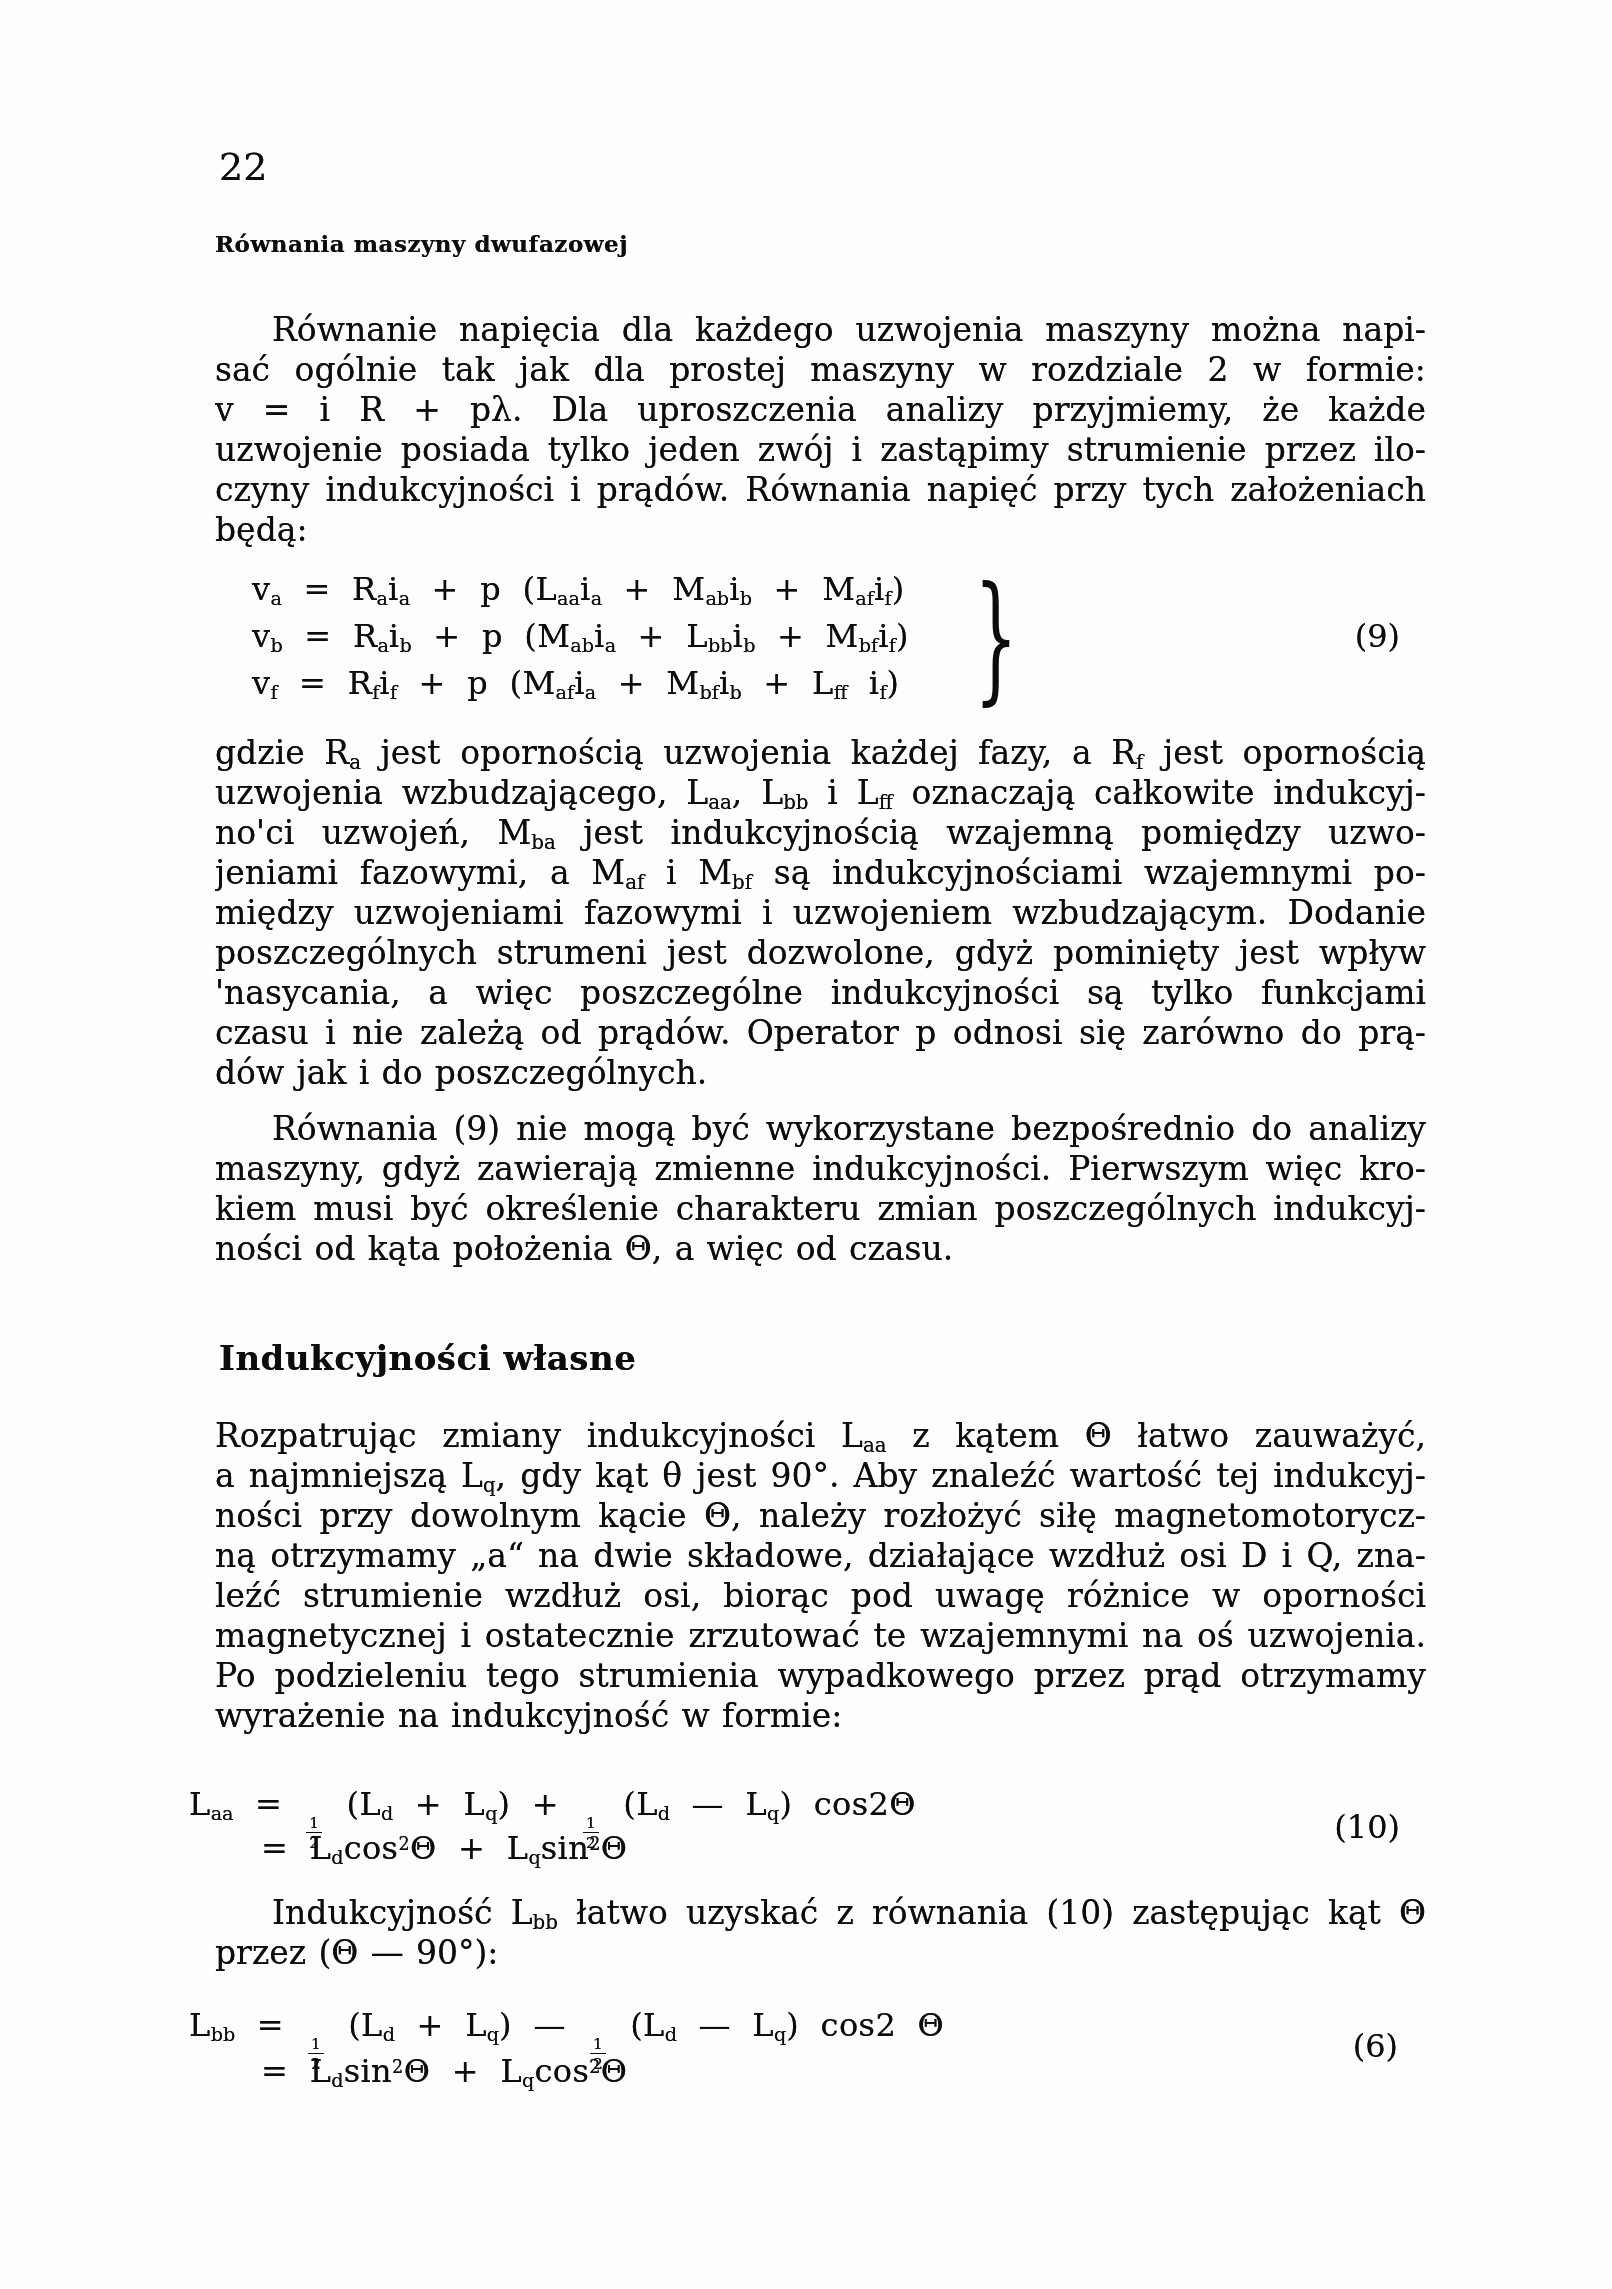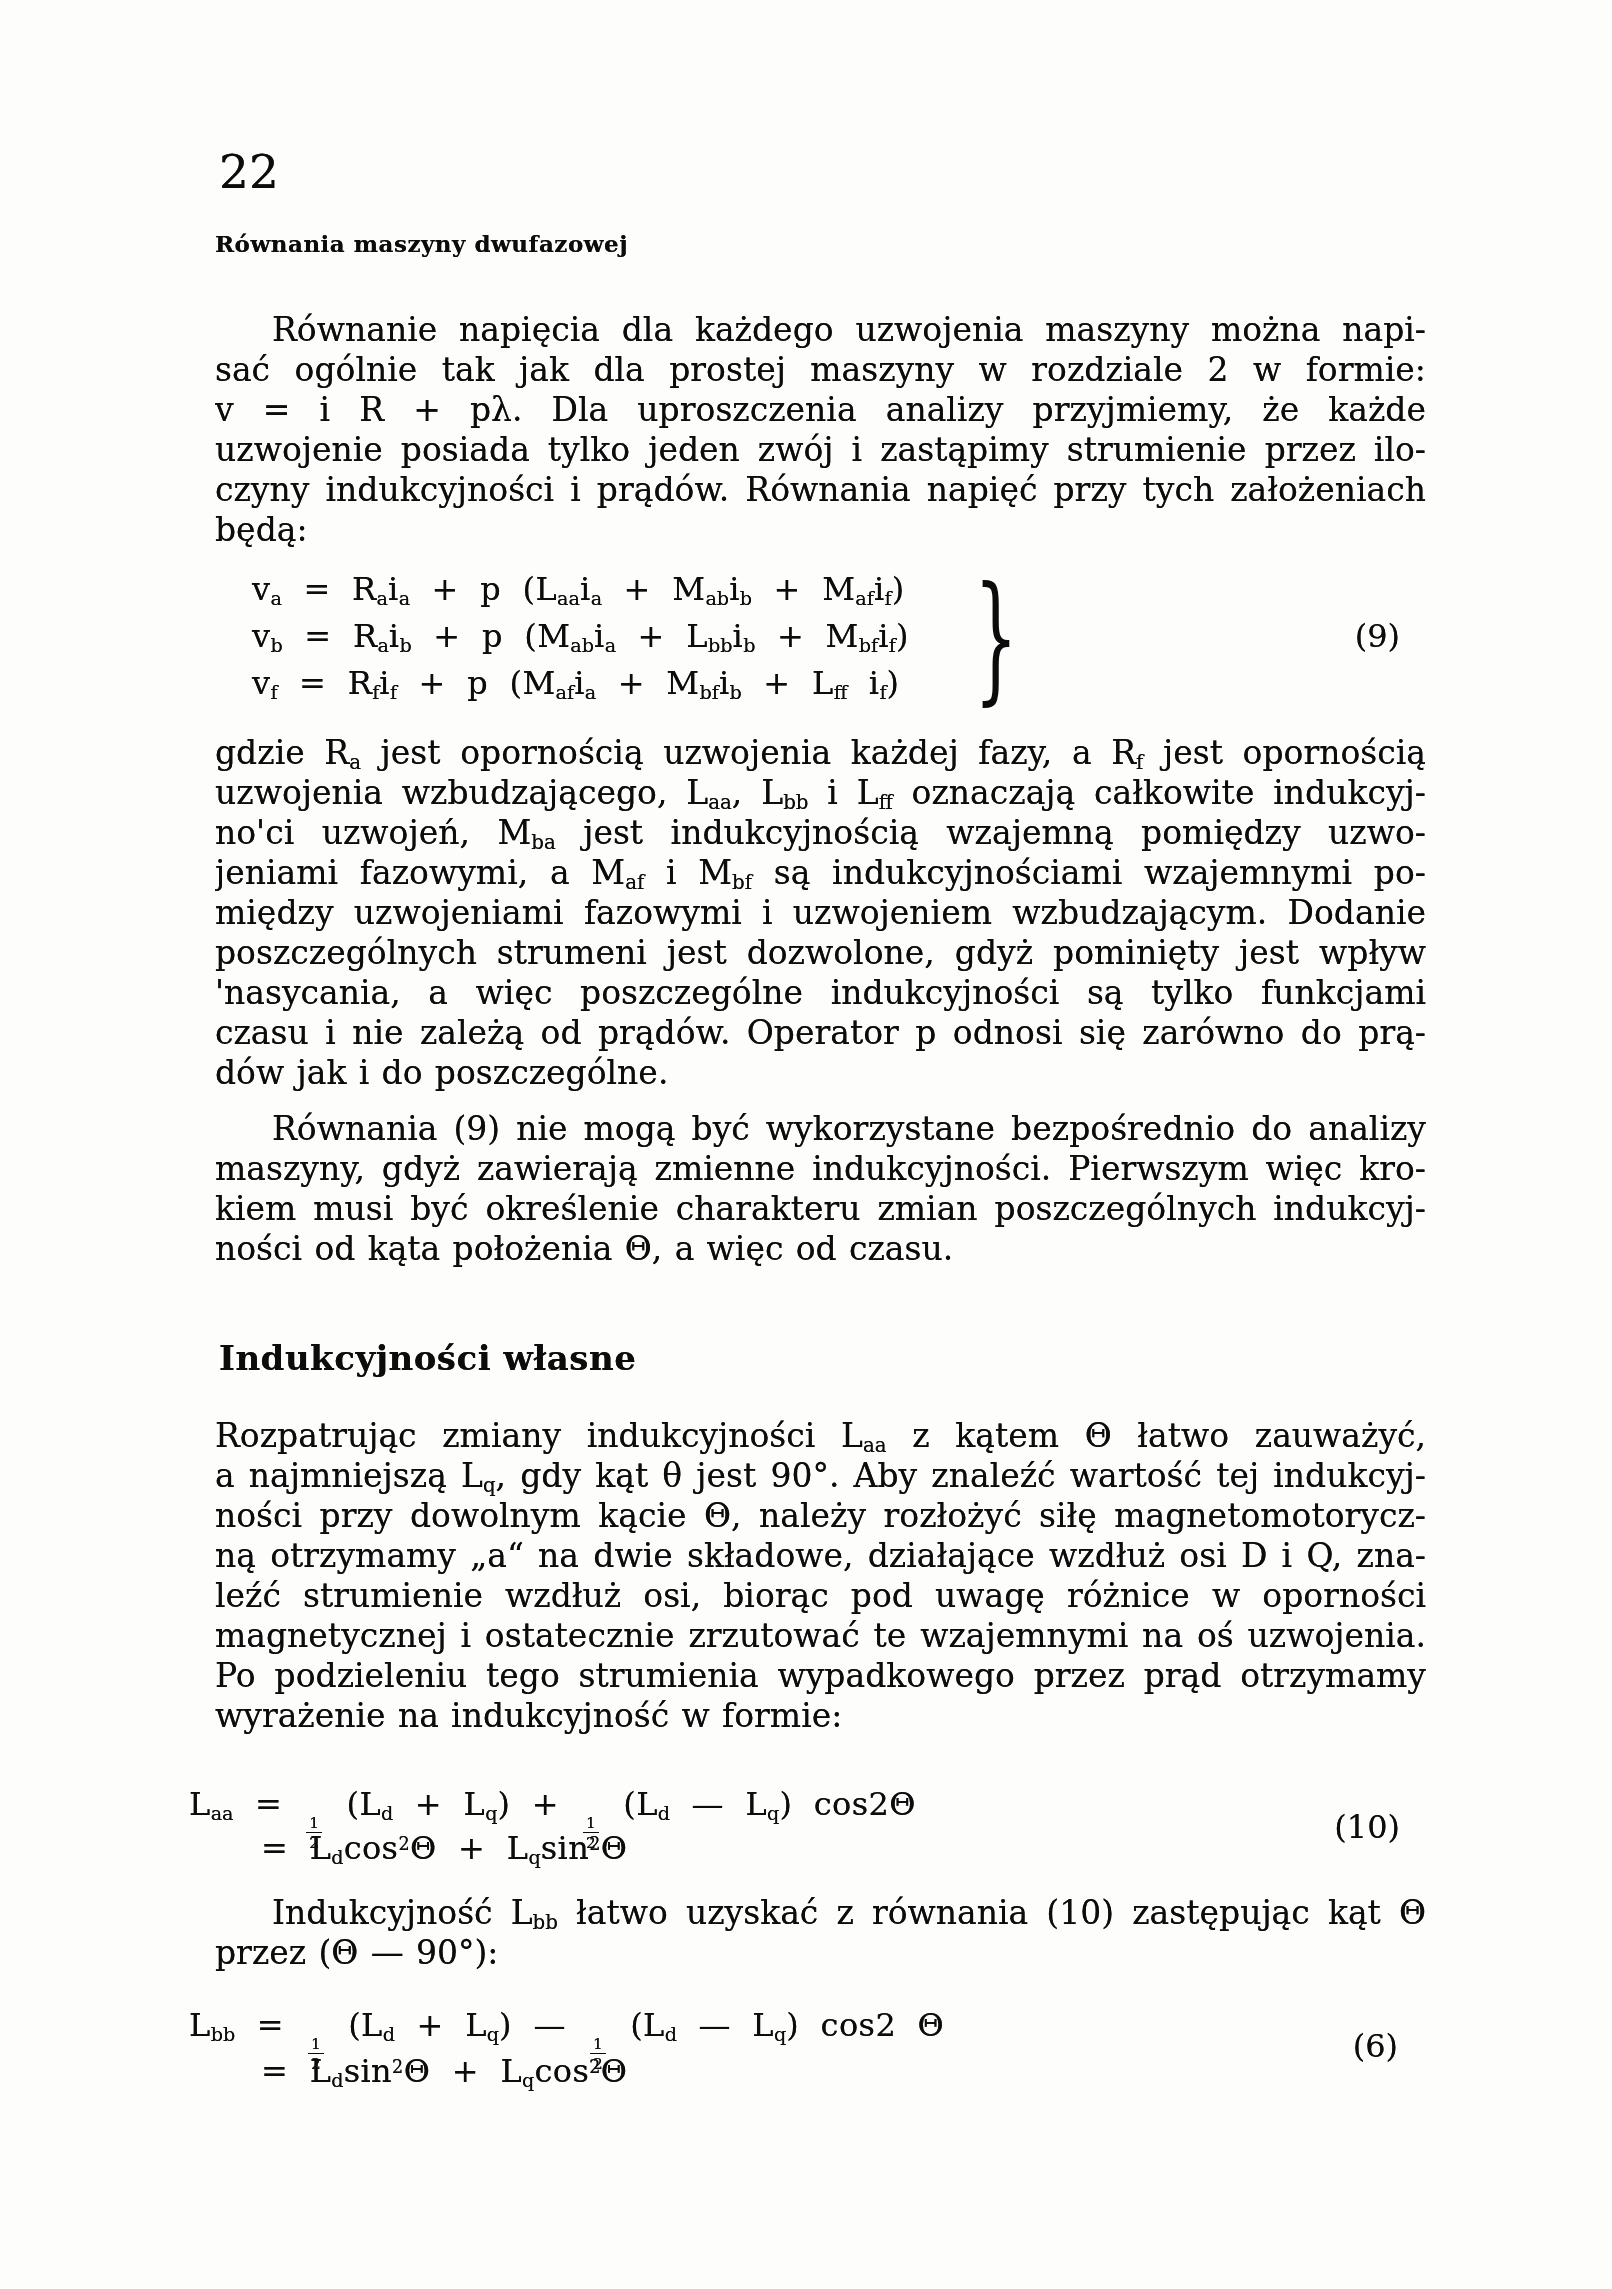--- a/index.html
+++ b/index.html
@@ -7,21 +7,21 @@
     position:relative;
     width:1612px;height:2290px;
     margin:0 auto;
     background:#fdfdfc;
     color:#0c0c0c;
     font-family:"DejaVu Serif","Liberation Serif",serif;
     text-shadow:0 0 0.5px rgba(10,10,10,.75);
     overflow:hidden;
   }
   .abs{position:absolute;}
-  .pageno{left:219px;top:148px;font-size:47px;line-height:1;}
+  .pageno{left:219px;top:148px;font-size:38px;line-height:1;}
   .h1{left:215px;top:230px;font-size:23px;font-weight:700;letter-spacing:0.5px;margin:0;}
   .h2{left:215px;top:1334px;font-size:34px;font-weight:700;letter-spacing:0.5px;margin:4px;}
   .para{
     left:215px;width:1211px;
     font-size:33px;line-height:40px;
     text-align:justify;word-spacing:1.8px;
   }
   .para .line{text-align-last:justify;height:40px;overflow:hidden;white-space:nowrap;}
   .para .line.last{text-align-last:left;}
   .para.indent .line:first-child{padding-left:57px;}
@@ -86,21 +86,21 @@
 
   <div class="abs para p2">
       <div class="line">gdzie R<sub>a</sub> jest opornością uzwojenia każdej fazy, a R<sub>f</sub> jest opornością</div>
       <div class="line">uzwojenia wzbudzającego, L<sub>aa</sub>, L<sub>bb</sub> i L<sub>ff</sub> oznaczają całkowite indukcyj-</div>
       <div class="line">no'ci uzwojeń, M<sub>ba</sub> jest indukcyjnością wzajemną pomiędzy uzwo-</div>
       <div class="line">jeniami fazowymi, a M<sub>af</sub> i M<sub>bf</sub> są indukcyjnościami wzajemnymi po-</div>
       <div class="line">między uzwojeniami fazowymi i uzwojeniem wzbudzającym. Dodanie</div>
       <div class="line">poszczególnych strumeni jest dozwolone, gdyż pominięty jest wpływ</div>
       <div class="line">'nasycania, a więc poszczególne indukcyjności są tylko funkcjami</div>
       <div class="line">czasu i nie zależą od prądów. Operator p odnosi się zarówno do prą-</div>
-      <div class="line last">dów jak i do poszczególne.</div>
+      <div class="line last">dów jak i do poszczególnych.</div>
     </div>
 
   <div class="abs para p3 indent">
       <div class="line">Równania (9) nie mogą być wykorzystane bezpośrednio do analizy</div>
       <div class="line">maszyny, gdyż zawierają zmienne indukcyjności. Pierwszym więc kro-</div>
       <div class="line">kiem musi być określenie charakteru zmian poszczególnych indukcyj-</div>
       <div class="line last">ności od kąta położenia Θ, a więc od czasu.</div>
     </div>
 
   <div class="abs h2">Indukcyjności własne</div>

